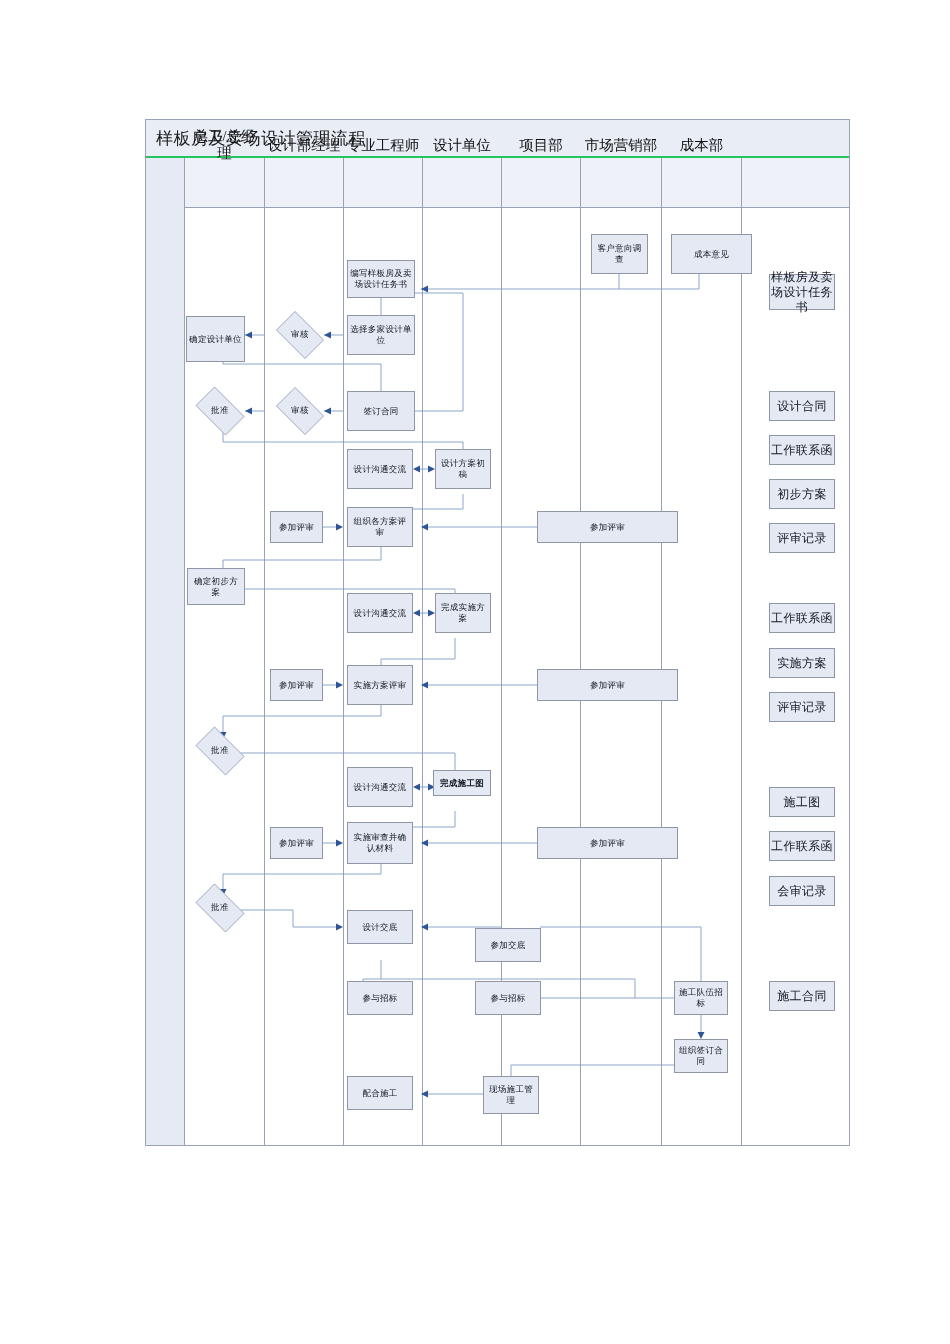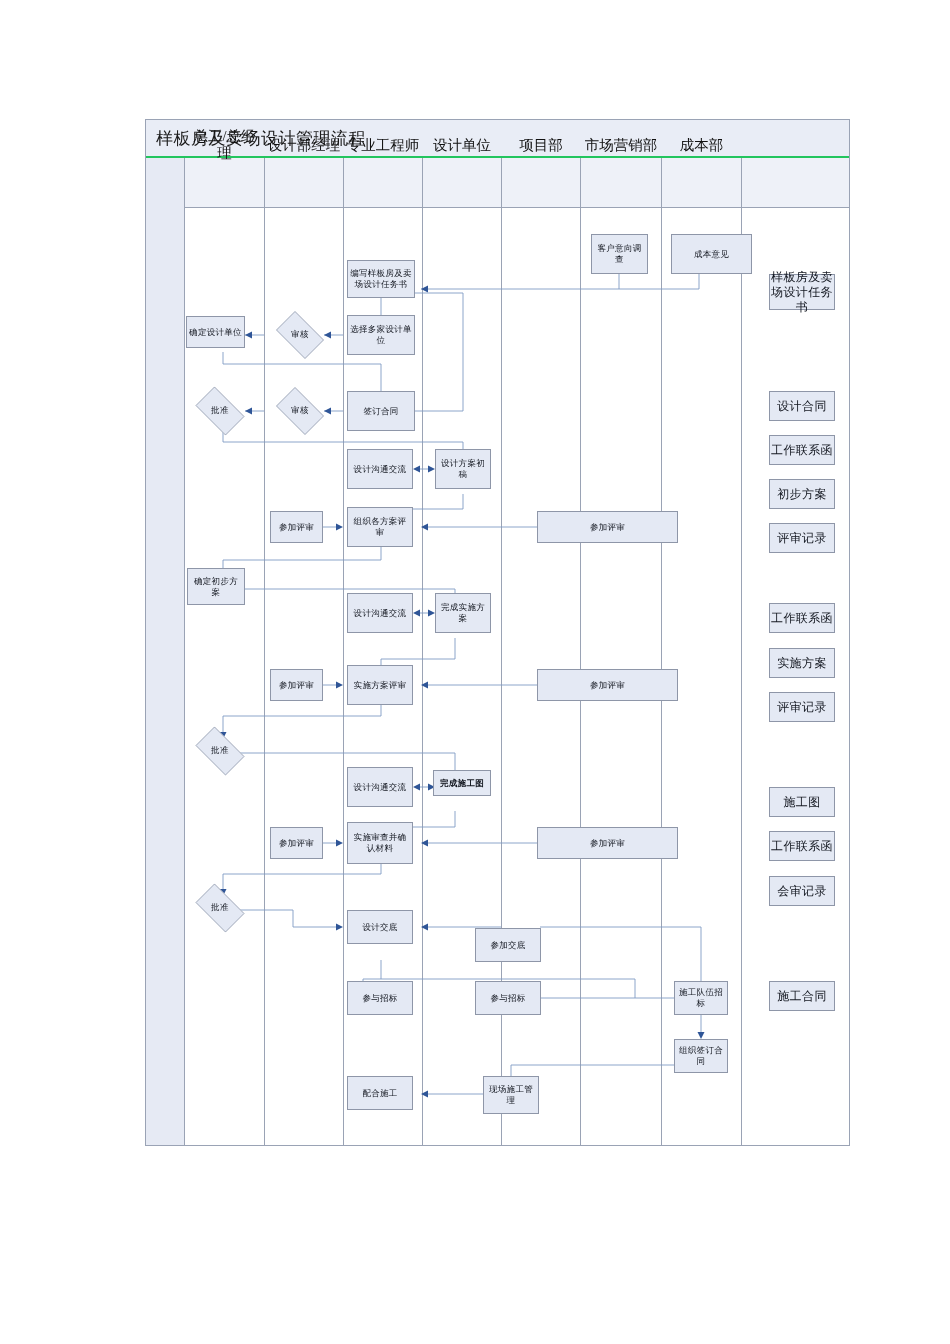--- a/index.html
+++ b/index.html
@@ -261,21 +261,21 @@
     <div class="node" style="left:526px;top:115px;width:81px;height:40px;">成本意见</div>
 
     <div class="node" style="left:202px;top:141px;width:68px;height:38px;">编写样板房及卖场设计任务书</div>
     <div class="node" style="left:202px;top:196px;width:68px;height:40px;">选择多家设计单位</div>
 
     <div class="dia" style="left:126px;top:197px;width:58px;height:38px;">
       <div class="shape"></div>
       <div class="lbl">审核</div>
     </div>
 
-    <div class="node" style="left:41px;top:197px;width:59px;height:32px;">确定设计单位</div>
+    <div class="node" style="left:41px;top:197px;width:59px;height:46px;">确定设计单位</div>
 
     <div class="node" style="left:202px;top:272px;width:68px;height:40px;">签订合同</div>
 
     <div class="dia" style="left:126px;top:273px;width:58px;height:38px;">
       <div class="shape"></div>
       <div class="lbl">审核</div>
     </div>
     <div class="dia" style="left:45px;top:273px;width:60px;height:38px;">
       <div class="shape"></div>
       <div class="lbl">批准</div>

